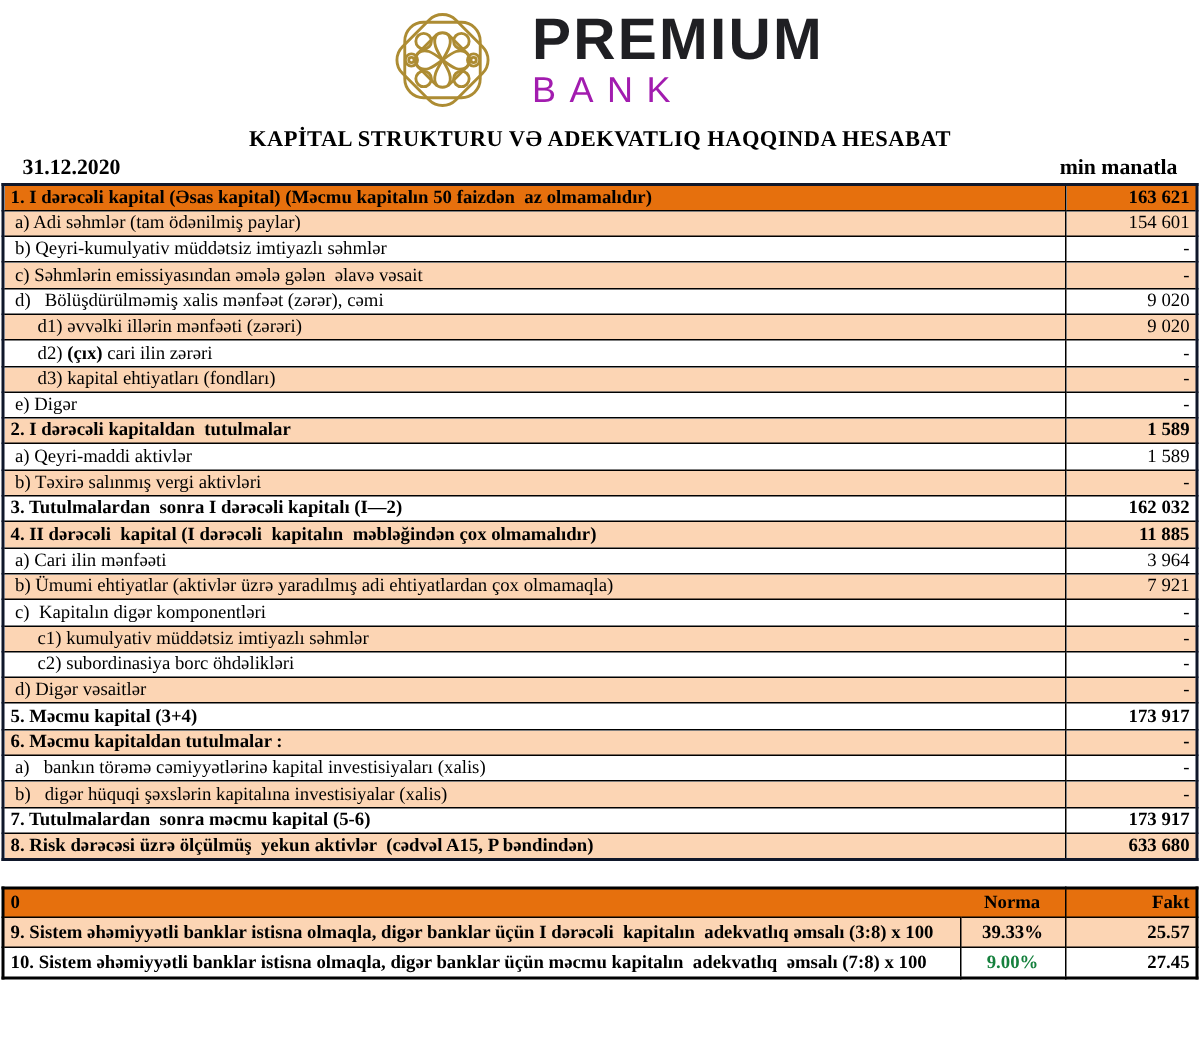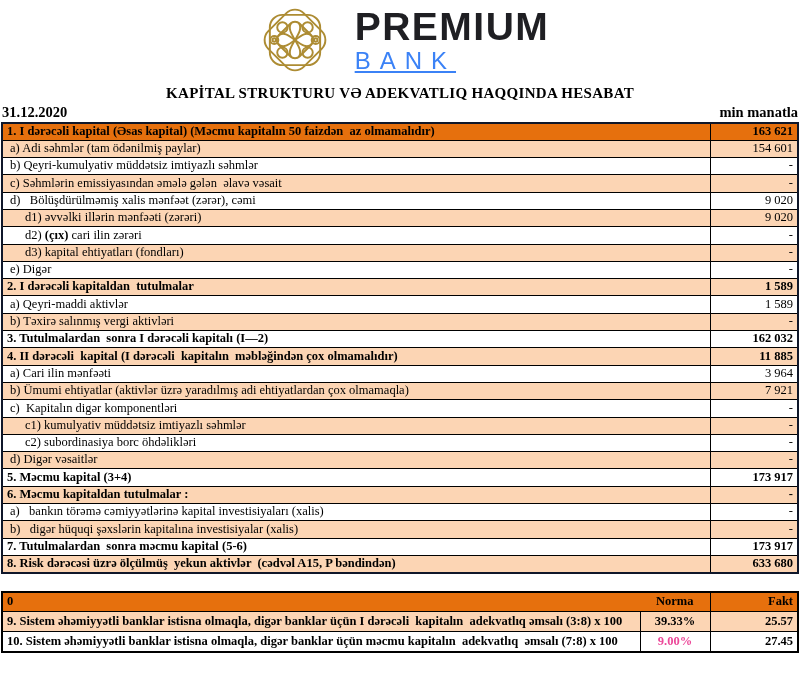--- a/index.html
+++ b/index.html
@@ -29,39 +29,38 @@
     font-weight: 700;
     font-size: 39px;
     letter-spacing: 1.5px;
     color: #1f1f23;
   }
   .logo-bank {
     font-family: "Liberation Sans", sans-serif;
     font-weight: 400;
     font-size: 24px;
     letter-spacing: 9px;
-    color: #3b82f6;
+    color: #a21caf;
     margin-top: 3px;
-    text-decoration: underline;
   }
   
   .report-title {
     text-align: center;
     font-weight: bold;
     font-size: 15px;
     letter-spacing: 0.3px;
     margin-top: 5px;
   }
   .meta-row {
     display: flex;
     justify-content: space-between;
     align-items: flex-start;
     font-weight: bold;
     font-size: 14.5px;
-    padding: 0 2px;
+    padding: 0 15px;
     margin-top: 2px;
     margin-bottom: 1px;
   }
   
   table { border-collapse: collapse; width: 796px; margin: 0 auto; table-layout: fixed; }
   .main-table { border: 2px solid #0f172a; }
   .main-table td {
     border: 1px solid #000;
     font-size: 12.5px;
     height: 17.3px;
@@ -89,21 +88,21 @@
     line-height: 1.1;
     white-space: pre-wrap;
     font-weight: bold;
   }
   .adequacy-table .c-desc  { width: 638px; text-align: left; }
   .adequacy-table .c-norma { width: 70px;  text-align: center; }
   .adequacy-table .c-fakt  { width: 88px;  text-align: right; }
   .adequacy-table thead th { background: #e6700d; }
   .adequacy-table thead th.c-desc  { border-right: none; }
   .adequacy-table thead th.c-norma { border-left: none; }
-  .norma-red { color: #ec4899; }
+  .norma-red { color: #15803d; }
 </style>
 </head>
 <body>
 
 <div class="page">
 
   <div class="logo-row">
     <svg class="emblem" viewBox="0 0 100 100" fill="none" xmlns="http://www.w3.org/2000/svg">
       <g stroke="#ad8c33" stroke-width="2.6" fill="none">
         <rect x="16" y="16" width="68" height="68" rx="17"></rect>

